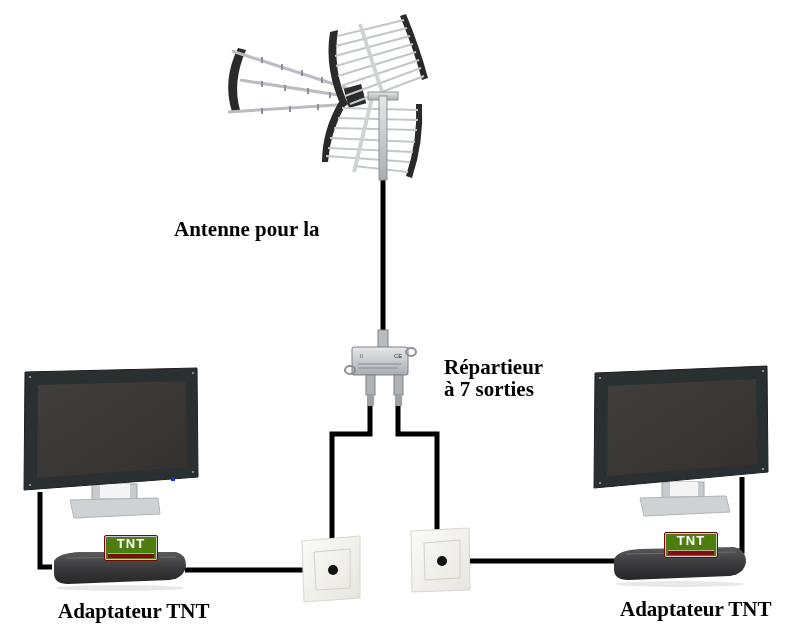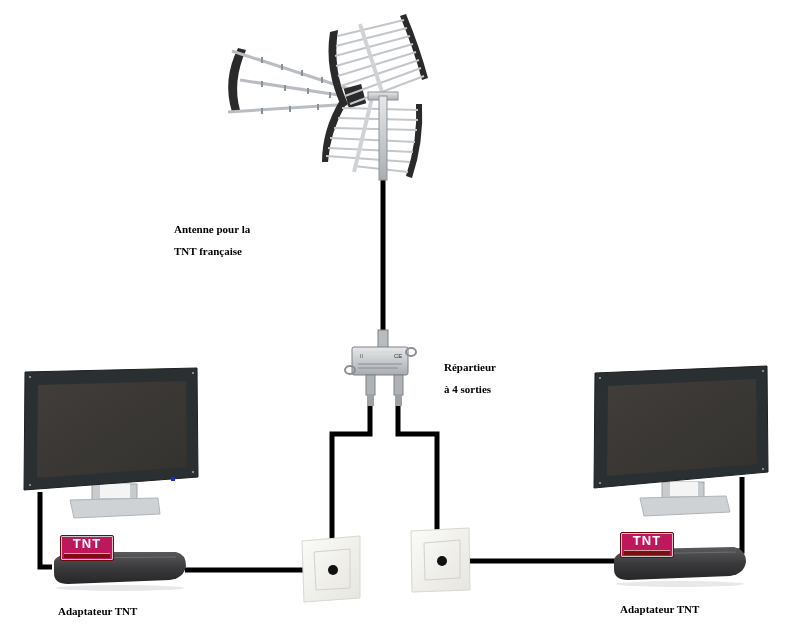--- a/index.html
+++ b/index.html
@@ -1,19 +1,19 @@
 <!DOCTYPE html>
 <html><head>
 <meta charset="utf-8">
 <style>
   html, body { margin:0; padding:0; background:#ffffff; }
   body { width:809px; height:640px; position:relative; overflow:hidden; font-family:"Liberation Serif","DejaVu Serif",serif; }
-  .label { position:absolute; font-weight:bold; color:#000; font-size:11px; line-height:22px; white-space:nowrap; }
+  .label { position:absolute; font-weight:bold; color:#000; font-size:21px; line-height:22px; white-space:nowrap; }
   svg { position:absolute; left:0; top:0; }
-  .tnt-badge { position:absolute; width:52px; height:24px; background:#be185d; border:1px solid #6a0c0c; border-radius:2px; box-shadow:0 0 0 1px #c9c9c9 inset; }
+  .tnt-badge { position:absolute; width:52px; height:24px; background:#4d7c0f; border:1px solid #6a0c0c; border-radius:2px; box-shadow:0 0 0 1px #c9c9c9 inset;margin-left:44px; }
   .tnt-badge .t { position:absolute; left:0; right:0; top:1px; text-align:center; color:#fff; font-family:"Liberation Sans",sans-serif; font-weight:bold; font-size:13px; letter-spacing:1px; line-height:14px; }
   .tnt-badge .s { position:absolute; left:3px; right:3px; bottom:2px; height:4px; background:#7a0f0f; border-top:1px solid #d4a0a0; }
 </style>
 </head>
 <body>
 
 <svg width="809" height="640" viewBox="0 0 809 640">
   <defs>
     <linearGradient id="metal" x1="0" y1="0" x2="0" y2="1">
       <stop offset="0" stop-color="#e6e8ea"></stop>
@@ -185,22 +185,21 @@
   <div class="t">TNT</div>
   <div class="s"></div>
 </div>
 <div class="tnt-badge" style="left:620px; top:532px;">
   <div class="t">TNT</div>
   <div class="s"></div>
 </div>
 
 <div class="label" style="left:174px; top:218px;">
   <div>Antenne pour la</div>
-  <div>TNT française</div>
 </div>
 
 <div class="label" style="left:444px; top:356px;">
   <div>Répartieur</div>
-  <div>à 4 sorties</div>
+  <div>à 7 sorties</div>
 </div>
 
 <div class="label" style="left:58px; top:600px;">Adaptateur TNT</div>
 <div class="label" style="left:620px; top:598px;">Adaptateur TNT</div>
 
 </body></html>

